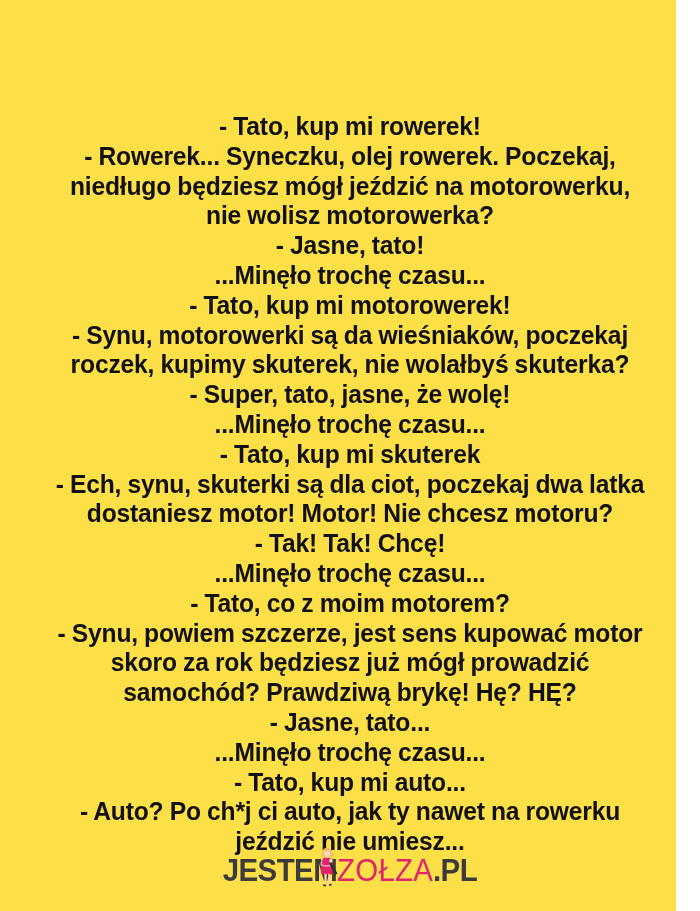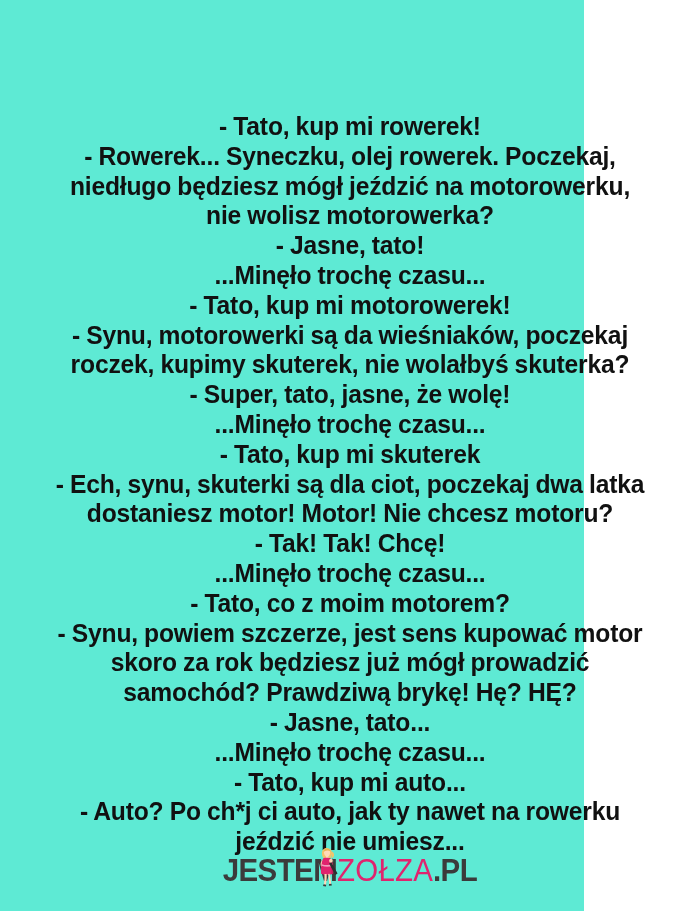--- a/index.html
+++ b/index.html
@@ -11,23 +11,23 @@
     width: 700px;
     height: 911px;
     background: #ffffff;
     font-family: "Liberation Sans", "DejaVu Sans", sans-serif;
     overflow: hidden;
     -webkit-font-smoothing: antialiased;
   }
 
   .meme {
     position: relative;
-    width: 584px;
+    width: 676px;
     height: 911px;
-    background: #5eead4;
+    background: #fde047;
     box-sizing: border-box;
   }
 
   
   .joke-body {
     position: absolute;
     left: 0;
     top: 112px;
     width: 700px;
     padding: 0 14px;

